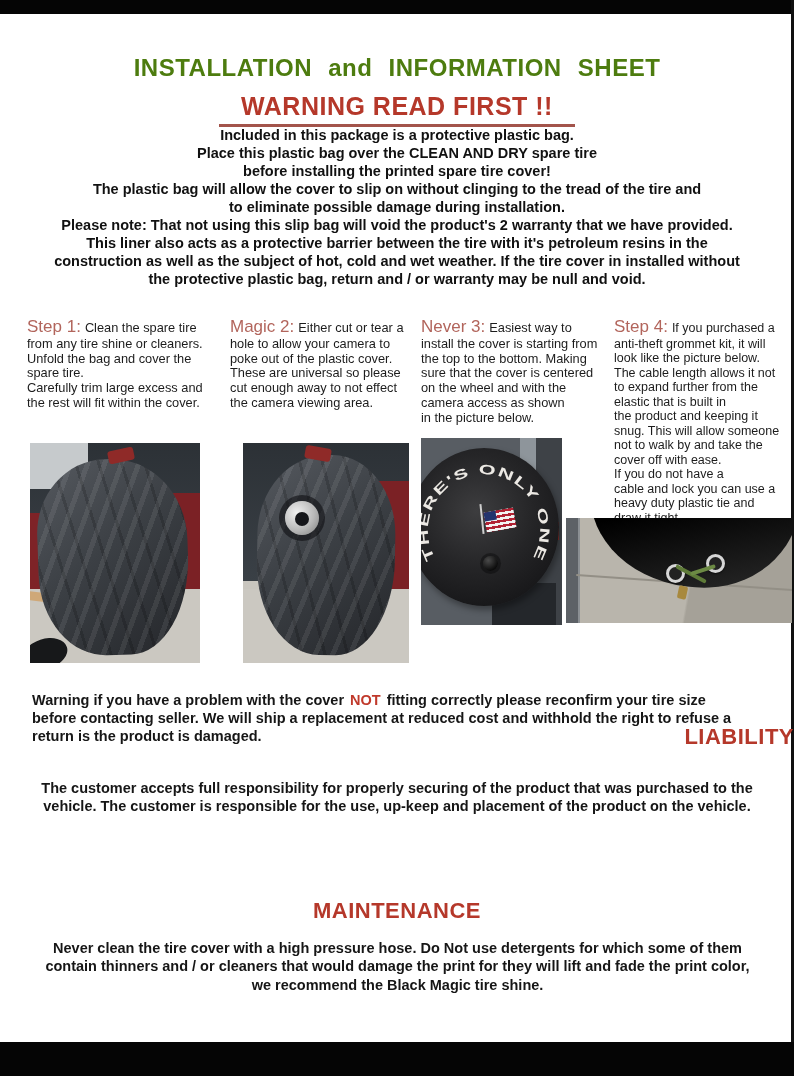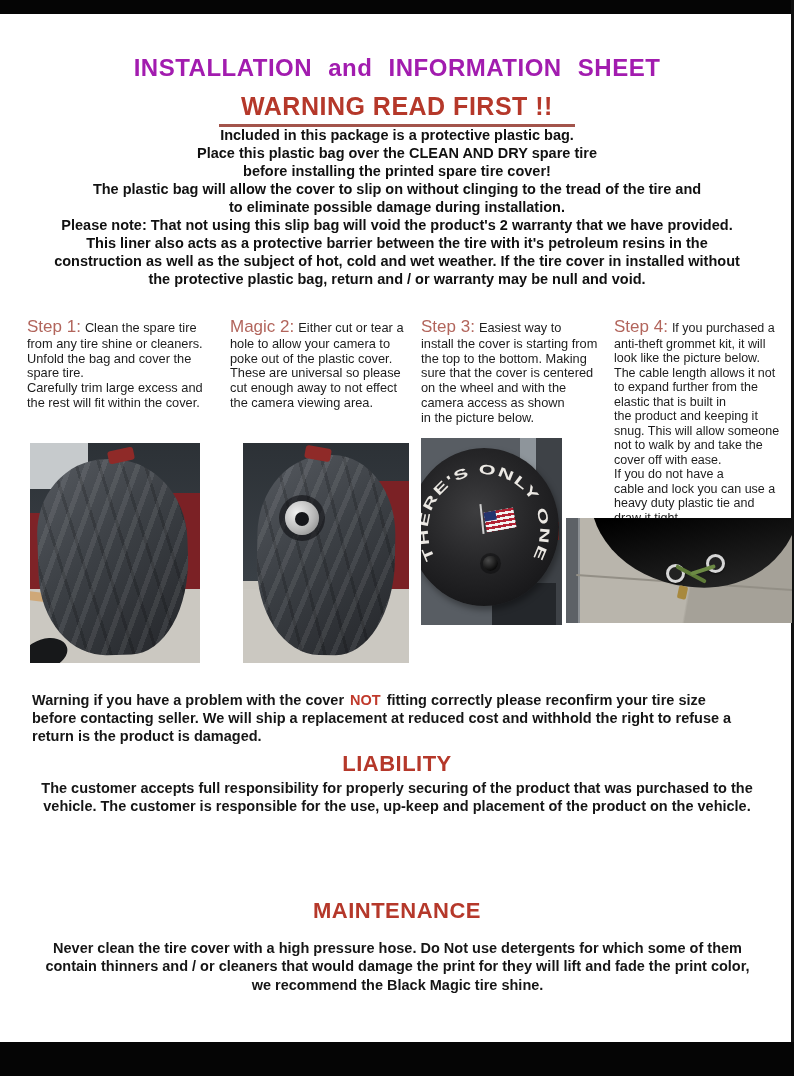--- a/index.html
+++ b/index.html
@@ -9,21 +9,21 @@
     font-family:"Liberation Sans","DejaVu Sans",sans-serif;
     color:#161616;
   }
   .bar { position:absolute; left:0; width:794px; background:#050505; }
   .bar-top { top:0; height:14px; }
   .bar-bottom { top:1042px; height:34px; }
   .edge-right { position:absolute; top:0; right:0; width:3px; height:1042px; background:#101010; }
 
   .title {
     position:absolute; top:54px; left:0; width:794px; text-align:center;
-    font-size:24px; font-weight:bold; letter-spacing:0.5px; word-spacing:9px; color:#a21caf;
+    font-size:24px; font-weight:bold; letter-spacing:0.5px; word-spacing:9px; color:#4d7c0f;
   }
   .warn-head-wrap { position:absolute; top:92px; left:0; width:794px; text-align:center; }
   .warn-head {
     display:inline-block; font-size:25px; font-weight:bold; color:#b5382a;
     letter-spacing:0.5px; padding:0 22px 3px 22px; border-bottom:3px solid #a3544b;
   }
   .pre { white-space:pre-line; }
   .intro {
     position:absolute; top:127px; left:0; width:794px; text-align:center;
     font-size:14.5px; font-weight:bold; line-height:1.24; color:#111;
@@ -118,21 +118,21 @@
 
   .fit-warning {
     position:absolute; left:32px; top:691px; width:722px;
     font-size:14.5px; font-weight:bold; line-height:1.25; text-align:left;
   }
   .not-word { color:#c0392b; margin:0 6px; }
   .sec-head {
     position:absolute; left:0; width:794px; text-align:center;
     font-size:22px; font-weight:bold; color:#b5382a; letter-spacing:0.5px;
   }
-  .liability-head { top:751px; }
+  .liability-head { top:724px;text-align:right; }
   .liability-p1 { position:absolute; left:25px; top:779px; width:744px; text-align:center;
                   font-size:14.5px; font-weight:bold; line-height:1.26; }
   .liability-p2 { position:absolute; left:110px; top:847px; width:575px; text-align:center;
                   font-size:14.5px; font-weight:bold; line-height:1.26; }
   .maintenance-head { top:898px; }
   .maintenance-p { position:absolute; left:40px; top:939px; width:715px; text-align:center;
                    font-size:14.5px; font-weight:bold; line-height:1.26; }
 </style>
 </head>
 <body>
@@ -167,21 +167,21 @@
   </div>
   <div class="step step2">
     <span class="step-label">Magic 2:</span><span class="pre">Either cut or tear a
 hole to allow your camera to
 poke out of the plastic cover.
 These are universal so please
 cut enough away to not effect
 the camera viewing area.</span>
   </div>
   <div class="step step3">
-    <span class="step-label">Step 3:</span><span class="pre">Easiest way to
+    <span class="step-label">Never 3:</span><span class="pre">Easiest way to
 install the cover is starting from
 the top to the bottom. Making
 sure that the cover is centered
 on the wheel and with the
 camera access as shown
 in the picture below.</span>
   </div>
   <div class="step step4">
     <span class="step-label">Step 4:</span><span class="pre">If you purchased a
 anti-theft grommet kit, it will

